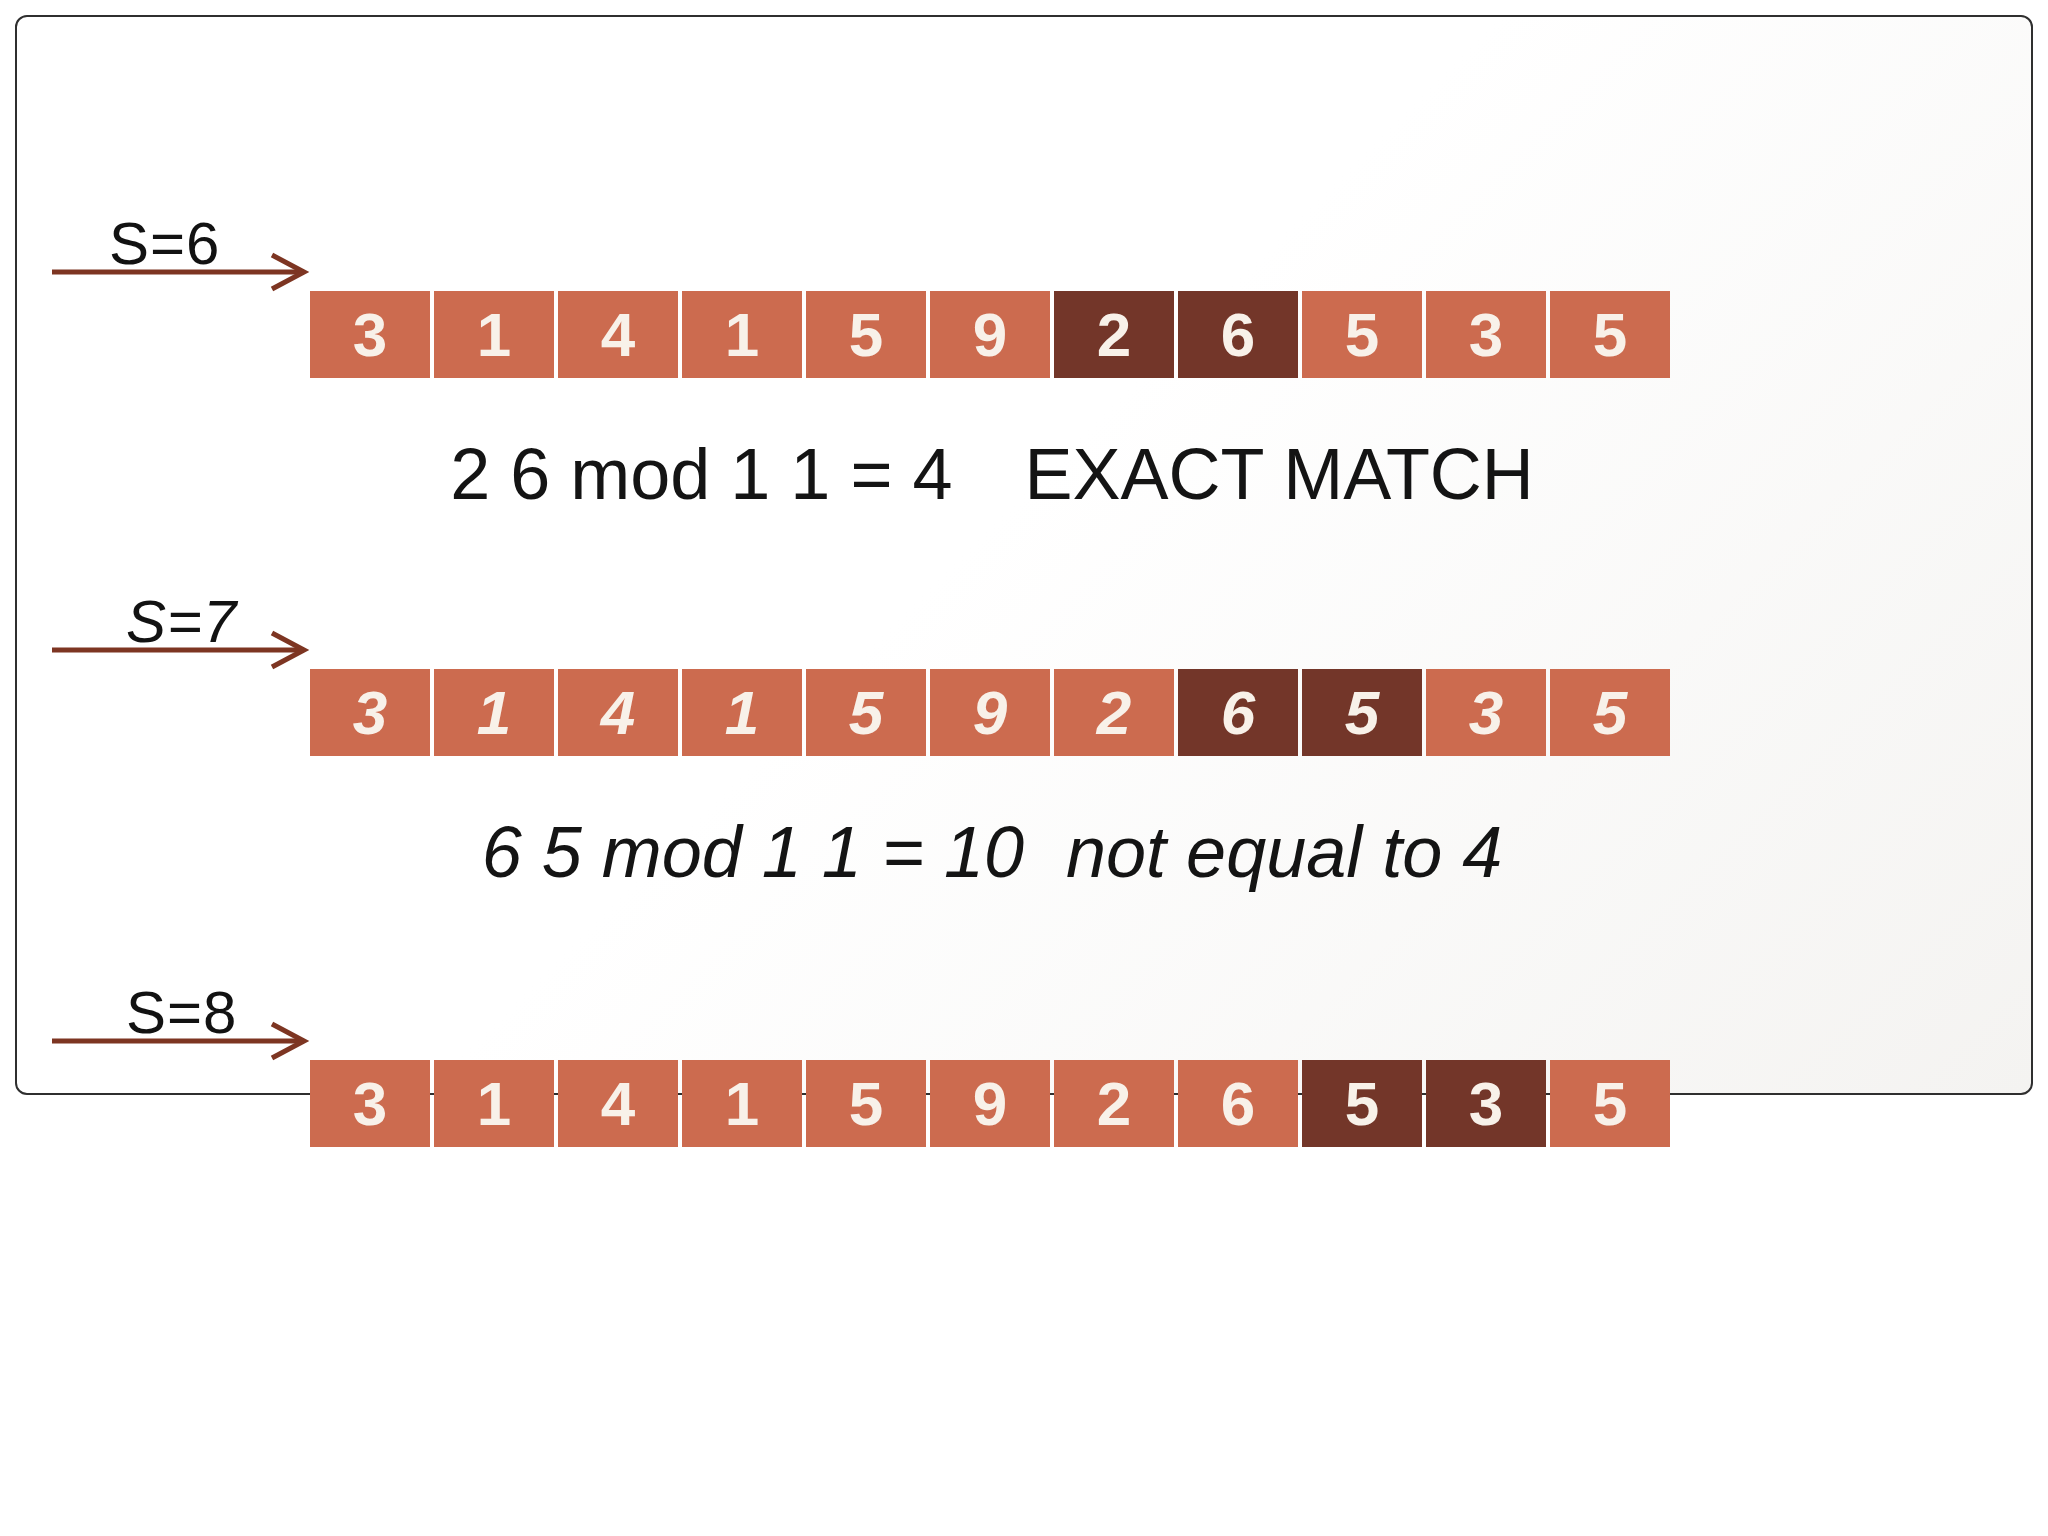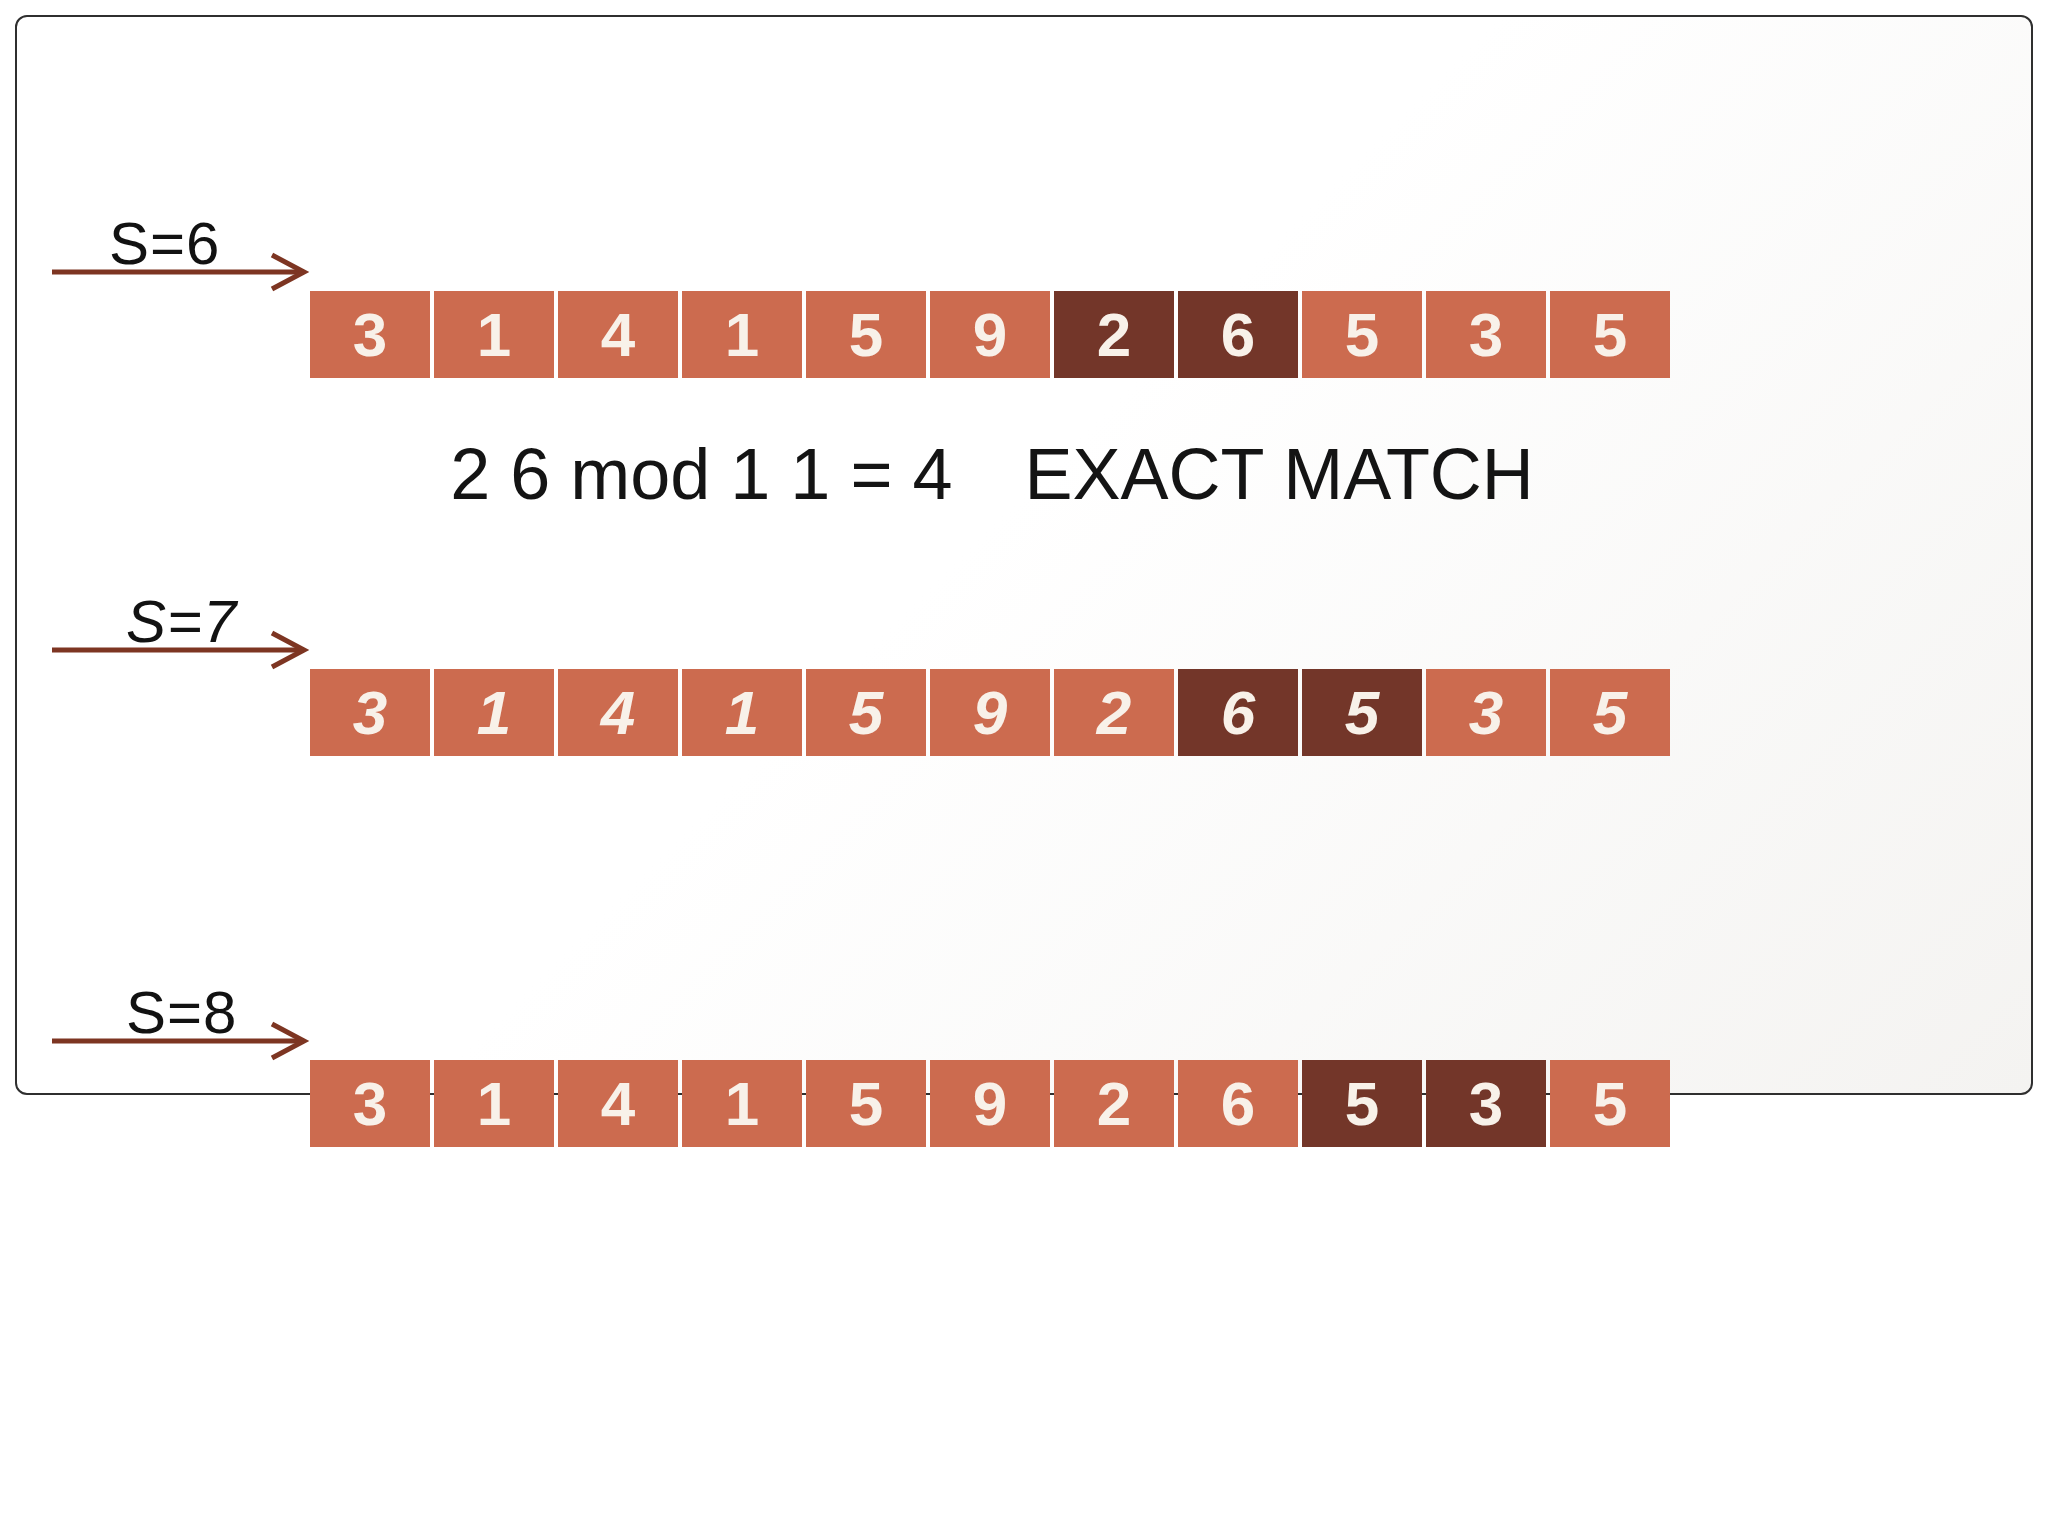--- a/index.html
+++ b/index.html
@@ -95,20 +95,23 @@
         <div class="cell">4</div>
         <div class="cell">1</div>
         <div class="cell">5</div>
         <div class="cell">9</div>
         <div class="cell">2</div>
         <div class="cell hl">6</div>
         <div class="cell hl">5</div>
         <div class="cell">3</div>
         <div class="cell">5</div>
       </div>
+    <div class="caption">
+      <span class="cap-eq">6 5 mod 1 1 = 10</span><span class="cap-res">not equal to 4</span>
+    </div>
   </section>
 
   <section class="group">
     <div class="s-label">S=8</div>
     <svg class="arrow" viewBox="0 0 264 40" xmlns="http://www.w3.org/2000/svg">
       <line x1="2" y1="20" x2="250" y2="20"></line>
       <polyline points="222,3 254,20 222,37"></polyline>
     </svg>
     <div class="cells">
         <div class="cell">3</div>

